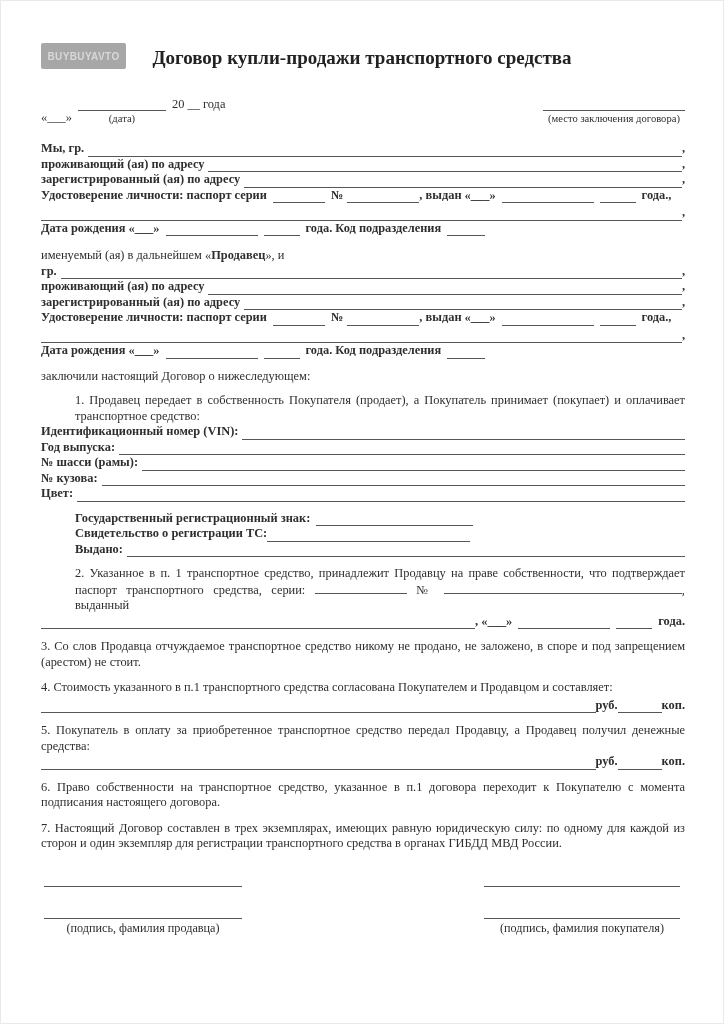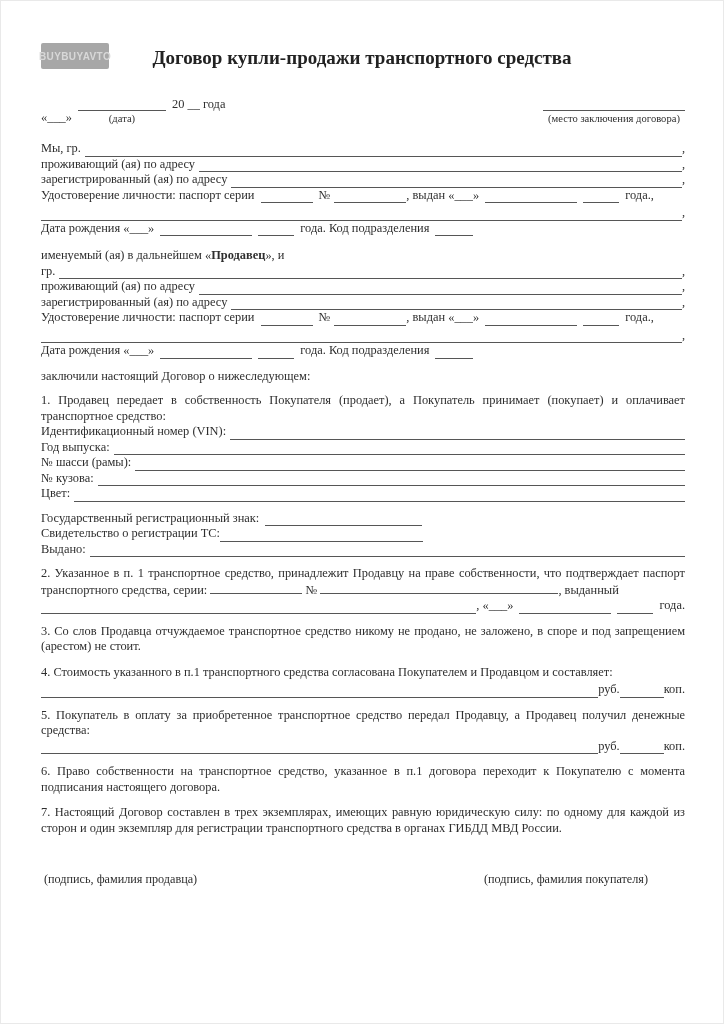--- a/index.html
+++ b/index.html
@@ -12,58 +12,58 @@
     font-family:"Liberation Serif", serif;
     font-size:12.4px;
     color:#2e2e2e;
     overflow:hidden;
   }
   .content{padding:0 38px 0 40px;}
   
   .header{position:relative;height:30px;margin-top:42px;}
   .logo{
     position:absolute;left:40px;top:0;
-    width:68px;height:26px;
+    width:85px;height:26px;
     background:#a7a7a7;border-radius:2px;
     color:#d8d8d8;
     font-family:"Liberation Sans", sans-serif;
     font-weight:bold;font-size:10px;letter-spacing:.4px;
     display:flex;align-items:center;justify-content:center;
   }
   .doc-title{
     position:absolute;left:0;right:0;top:4px;
     text-align:center;font-weight:bold;font-size:19px;color:#222;
   }
   
   .row{display:flex;align-items:flex-end;line-height:15.5px;white-space:nowrap;}
-  .row .t{flex:0 0 auto;}
+  .row .t{flex:0 0 auto;font-weight:bold;}
   .fill{flex:1 1 auto;border-bottom:1px solid #565656;height:13px;margin-left:4px;}
   .bl{display:inline-block;border-bottom:1px solid #565656;height:13px;flex:0 0 auto;}
   .gap4{width:4px;flex:0 0 auto;}
   .gap6{width:6px;flex:0 0 auto;}
   .b{font-weight:bold;}
   .para{line-height:15.5px;text-align:justify;}
   .para .bl{vertical-align:baseline;height:11px;}
   
   .date-row{display:flex;justify-content:space-between;margin-top:24px;}
   .date-left{display:flex;align-items:flex-end;line-height:15px;}
   .stack{display:inline-flex;flex-direction:column;align-items:center;}
   .stack .line{width:100%;border-bottom:1px solid #565656;height:13px;}
   .small-label{font-size:10.6px;color:#2e2e2e;line-height:13px;margin-top:1px;}
   
   .sig-area{display:flex;justify-content:space-between;margin-top:34px;}
-  .sig-col{display:flex;}
+  .sig-col{display:flex;flex-direction:column;}
   .sig-col.left{width:198px;margin-left:3px;}
   .sig-col.right{width:196px;margin-right:5px;}
   .sig-line{border-bottom:1px solid #565656;height:0;}
   .sig-sp{height:31px;}
   .sig-label{text-align:center;font-size:12.2px;margin-top:2px;line-height:15px;}
   .mt2{margin-top:2px;}
   .mt8{margin-top:0;}
-  .mt9{margin-top:9px;}
+  .mt9{margin-top:9px;margin-left:34px;}
   .mt10{margin-top:10px;}
   .mt12{margin-top:12px;}
   .mt16{margin-top:16px;}
 </style>
 </head>
 <body>
 
 <div class="page">
 
   <div class="header">

